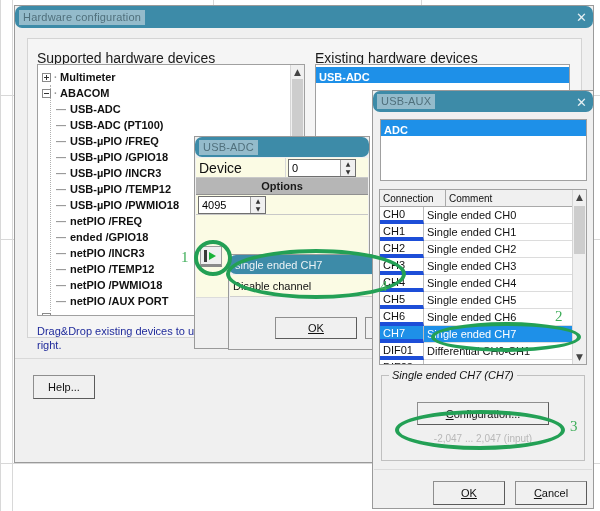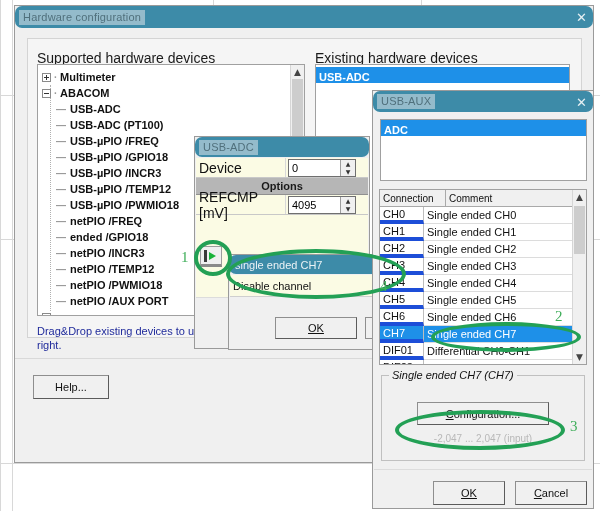--- a/index.html
+++ b/index.html
@@ -370,21 +370,21 @@
     <div class="listbox" style="position:absolute;left:300px;top:58px;width:255px;height:252px;">
       <div id="existing-body" style="position:absolute;left:0;top:2px;right:0;">
           <div class="tree-item sel-blue" style="padding-left: 3px;"><span>USB-ADC</span></div>
         </div>
     </div>
 
     <div class="blue-hint" style="left:22px;top:318px;width:250px;">Drag&amp;Drop existing devices to use to the list on the right.</div>
 
     <div style="position:absolute;left:0;top:352px;width:578px;height:1px;background:#d9d9d9;"></div>
 
-    <div class="btn" style="left:18px;top:369px;width:76px;height:24px;">Help...</div>
+    <div class="btn" style="left:18px;top:369px;width:62px;height:24px;">Help...</div>
   </div>
 
   <div class="win" style="left:194px;top:136px;width:176px;height:213px;">
     <div class="titlebar" style="height:20px;">
       <span class="t-text">USB-ADC</span>
     </div>
 
     <div id="adc-grid" style="position:absolute;left:1px;top:21px;right:1px;">
         <div class="pgrid-row">
           <div class="lab">Device</div>
@@ -393,21 +393,20 @@
               <span>0</span>
               <div class="spin">
                 <span>▲</span>
                 <span>▼</span>
               </div>
             </div>
           </div>
         </div>
         <div class="pgrid-header">Options</div>
         <div class="pgrid-row">
-          <div class="lab">REFCMP [mV]</div>
           <div class="val">
             <div class="spinbox" style="width: 68px;">
               <span>4095</span>
               <div class="spin">
                 <span>▲</span>
                 <span>▼</span>
               </div>
             </div>
           </div>
         </div>

